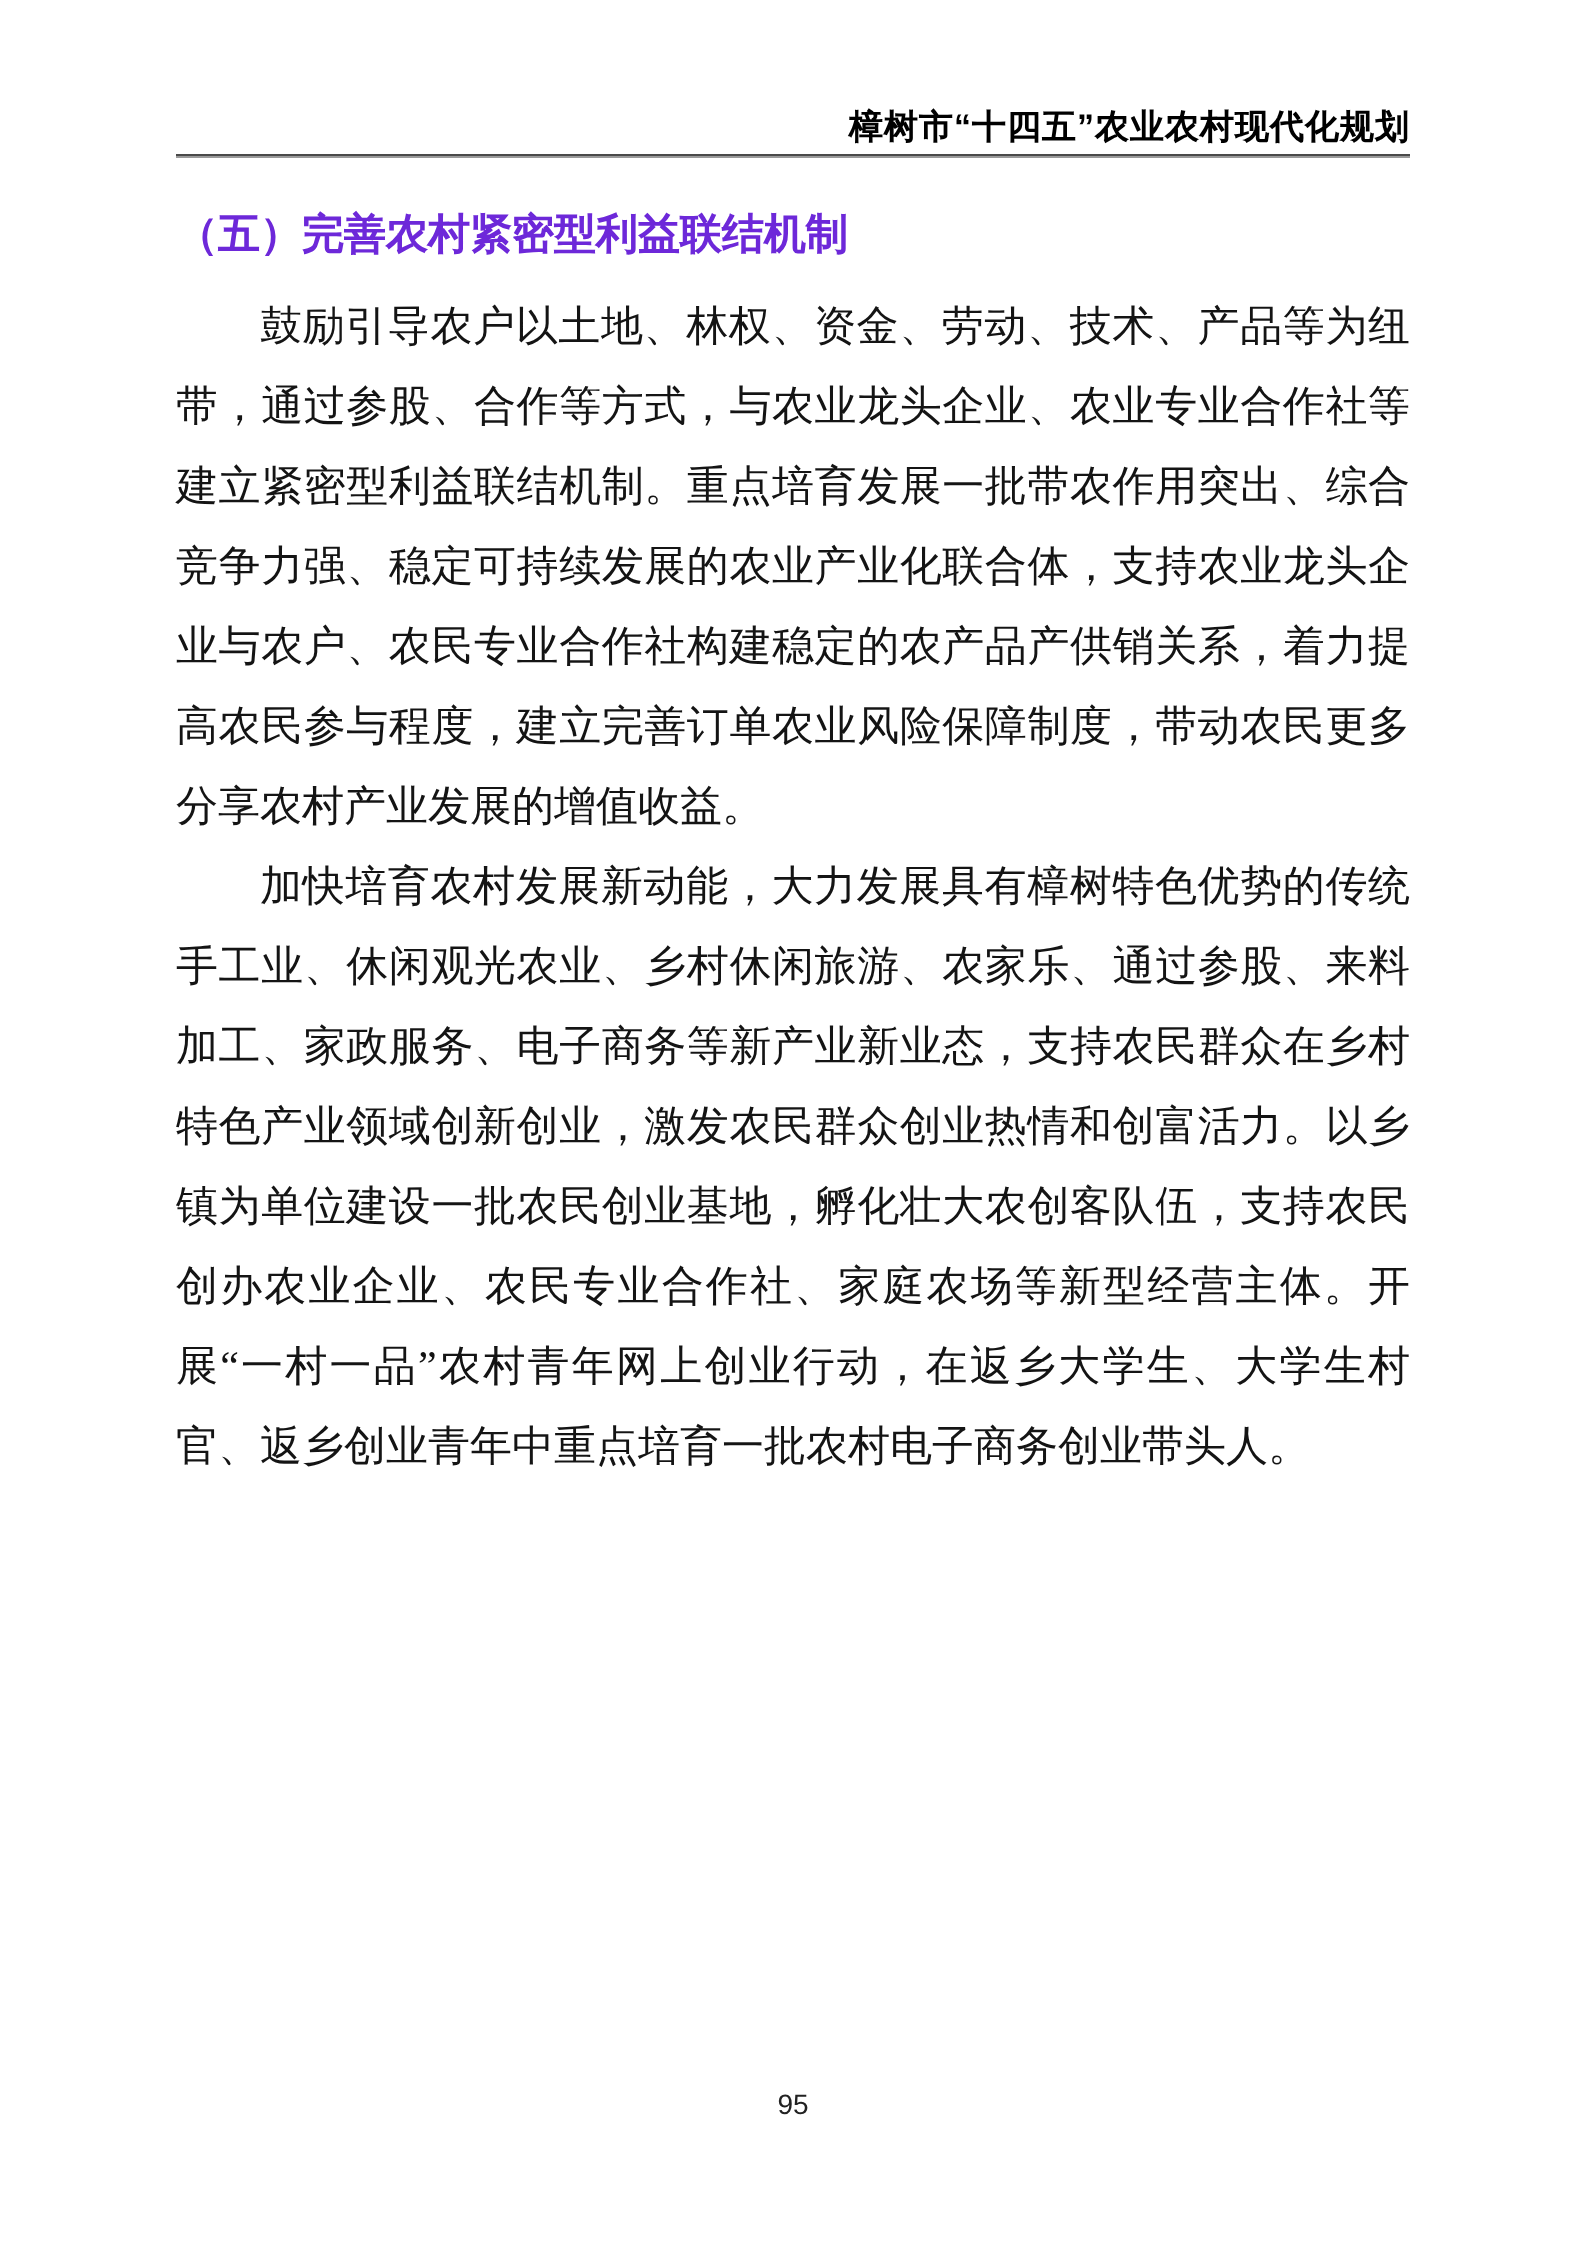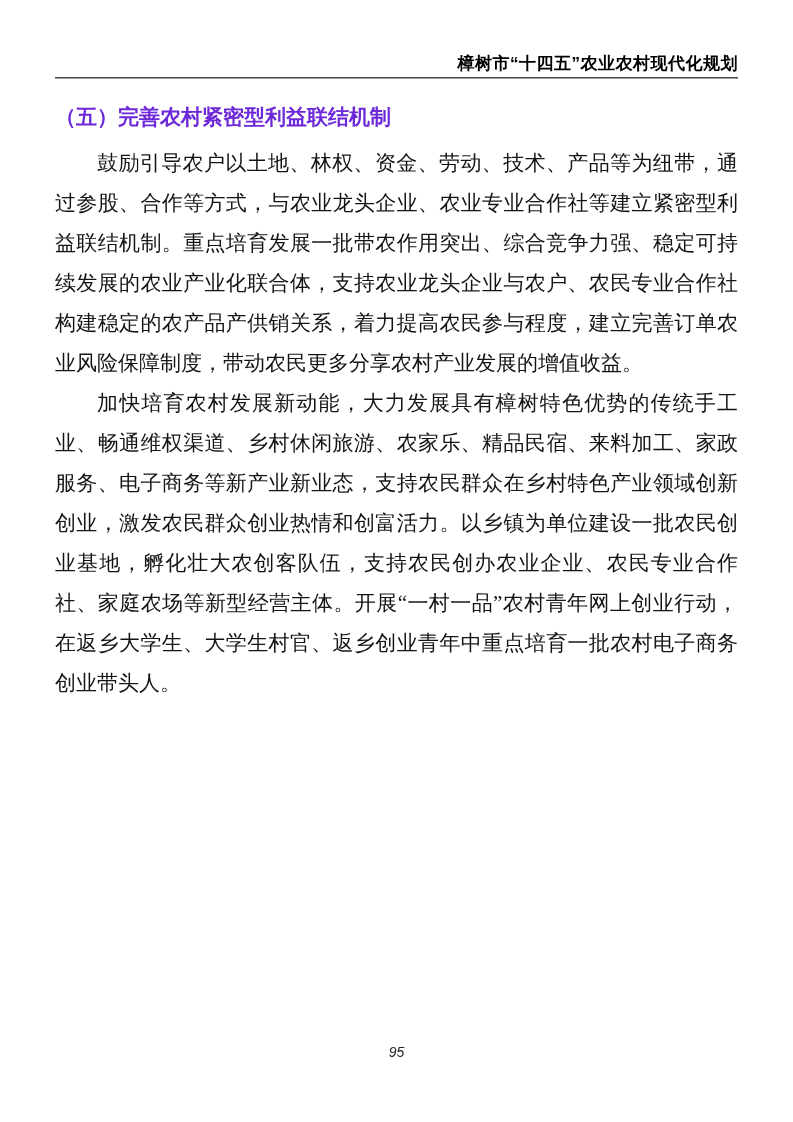--- a/index.html
+++ b/index.html
@@ -7,21 +7,21 @@
     background: #ffffff;
     font-family: "Liberation Serif", "DejaVu Serif", serif;
     color: #111111;
   }
   .page {
     position: relative;
     width: 793px;
     height: 1122px;
     background: #ffffff;
     margin: 0 auto;
-    padding: 0 55px;
+    padding: 0 88px;
     overflow: hidden;
   }
   .doc-header { padding-top: 55px; }
   .header-title {
     text-align: right;
     font-family: "Liberation Sans", "DejaVu Sans", sans-serif;
     font-weight: bold;
     font-size: 17px;
     line-height: 18px;
     letter-spacing: 0.5px;
@@ -55,42 +55,41 @@
     position: absolute;
     left: 0;
     right: 0;
     top: 1044px;
     text-align: center;
   }
   .page-number {
     font-family: "Liberation Sans", "DejaVu Sans", sans-serif;
     font-size: 14px;
     color: #222222;
-    font-style: italic;
   }
 </style>
 </head>
 <body>
 
 <div class="page">
 
   <header class="doc-header">
     <div class="header-title">樟树市“十四五”农业农村现代化规划</div>
     <div class="header-rule"></div>
   </header>
 
   <main class="doc-body">
 
 
     <h2 class="section-heading">（五）完善农村紧密型利益联结机制</h2>
 
     <p class="body-para indent">鼓励引导农户以土地、林权、资金、劳动、技术、产品等为纽带，通过参股、合作等方式，与农业龙头企业、农业专业合作社等建立紧密型利益联结机制。重点培育发展一批带农作用突出、综合竞争力强、稳定可持续发展的农业产业化联合体，支持农业龙头企业与农户、农民专业合作社构建稳定的农产品产供销关系，着力提高农民参与程度，建立完善订单农业风险保障制度，带动农民更多分享农村产业发展的增值收益。</p>
 
 
-    <p class="body-para indent">加快培育农村发展新动能，大力发展具有樟树特色优势的传统手工业、畅通维权渠道、乡村休闲旅游、农家乐、精品民宿、来料加工、家政服务、电子商务等新产业新业态，支持农民群众在乡村特色产业领域创新创业，激发农民群众创业热情和创富活力。以乡镇为单位建设一批农民创业基地，孵化壮大农创客队伍，支持农民创办农业企业、农民专业合作社、家庭农场等新型经营主体。开展“一村一品”农村青年网上创业行动，在返乡大学生、大学生村官、返乡创业青年中重点培育一批农村电子商务创业带头人。</p>
+    <p class="body-para indent">加快培育农村发展新动能，大力发展具有樟树特色优势的传统手工业、休闲观光农业、乡村休闲旅游、农家乐、通过参股、来料加工、家政服务、电子商务等新产业新业态，支持农民群众在乡村特色产业领域创新创业，激发农民群众创业热情和创富活力。以乡镇为单位建设一批农民创业基地，孵化壮大农创客队伍，支持农民创办农业企业、农民专业合作社、家庭农场等新型经营主体。开展“一村一品”农村青年网上创业行动，在返乡大学生、大学生村官、返乡创业青年中重点培育一批农村电子商务创业带头人。</p>
 
   </main>
 
   <footer class="doc-footer">
     <div class="page-number">95</div>
   </footer>
 
 </div>
 
 </body></html>

